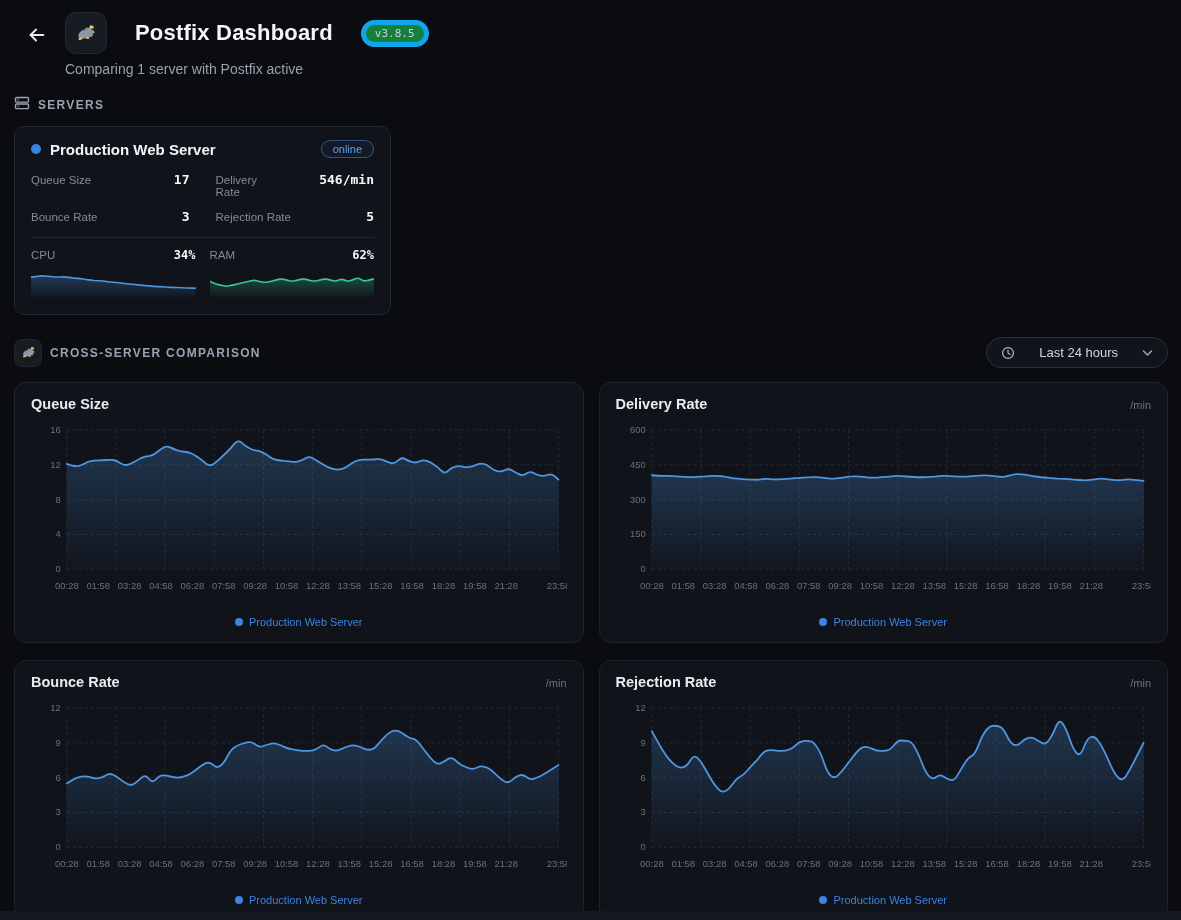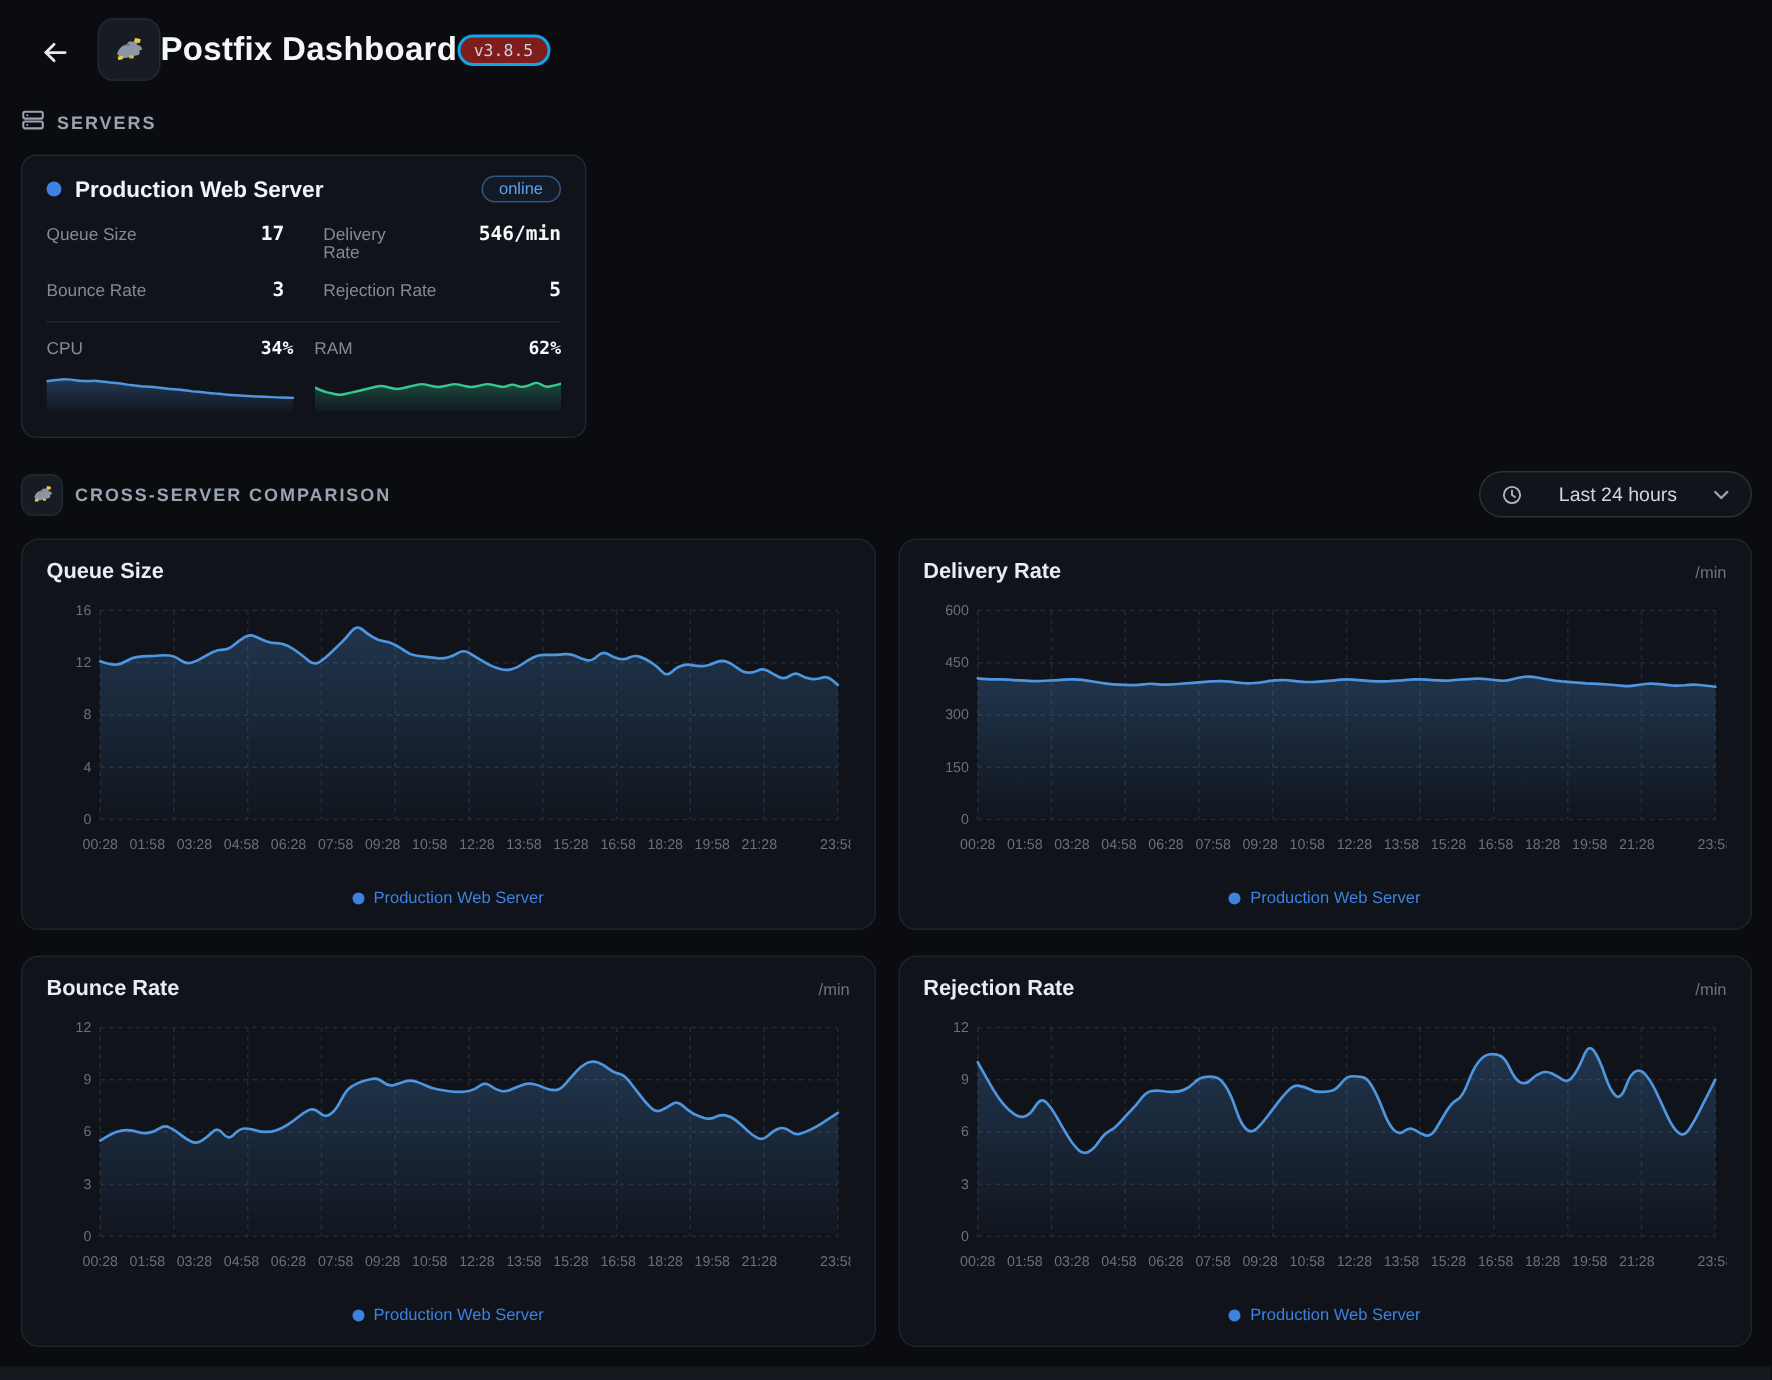--- a/index.html
+++ b/index.html
@@ -7,27 +7,27 @@
     width:1181px;height:920px;position:relative;overflow:hidden;
     background:#0a0c10;color:#e8eaee;
     font-family:"Liberation Sans",sans-serif;
     -webkit-font-smoothing:antialiased;
   }
 
   
   .app-header{padding:12px 24px 0 24px;display:flex;align-items:flex-start;gap:15px;}
   .back-btn{background:none;border:0;padding:2px;margin-top:10px;cursor:pointer;color:#e8eaee;display:flex;}
   .head-col{display:flex;flex-direction:column;}
-  .head-row{display:flex;align-items:center;gap:0;}
+  .head-row{display:flex;align-items:center;gap:28px;}
   .logo-box{width:40px;height:40px;border-radius:11px;background:#171b22;border:1px solid #232835;
     display:flex;align-items:center;justify-content:center;flex:none;}
   .logo-box.small{width:26px;height:26px;border-radius:8px;}
   .page-title{font-size:22px;font-weight:700;color:#f4f6f8;margin:0;letter-spacing:0.2px;}
   .version-badge{font-family:"DejaVu Sans Mono",monospace;font-size:11px;color:#c9d0da;
-    background:#7f1d1d;border:2px solid #0ea5e9;border-radius:999px;padding:2px 9px;}
+    background:#15803d;border:5px solid #0ea5e9;border-radius:999px;padding:2px 9px;}
   .subtitle{margin-top:7px;font-size:14px;color:#98a1af;}
 
   
   .section-label{display:flex;align-items:center;gap:8px;color:#9aa3b2;
     font-size:12px;font-weight:700;letter-spacing:1.3px;}
   .servers-label{margin:18px 0 0 14px;}
 
   
   .server-card{box-sizing:border-box;width:377px;height:189px;margin:12px 0 0 14px;
     background:#10131a;border:1px solid #222733;border-radius:10px;padding:13px 16px 10px;}
@@ -94,20 +94,21 @@
   <div class="head-col">
     <div class="head-row">
       <div class="logo-box">
         <svg width="24" height="24" viewBox="0 0 24 24">
             <use href="#pony-art"></use>
           </svg>
       </div>
       <h1 class="page-title">Postfix Dashboard</h1>
       <span class="version-badge">v3.8.5</span>
     </div>
+    <div class="subtitle">Comparing 1 server with Postfix active</div>
   </div>
 </header>
 
 <div class="section-label servers-label">
   <span>
     <svg width="16" height="16" viewBox="0 0 16 16" fill="none" stroke="#9aa3b2" stroke-width="1.4">
       <rect x="1.5" y="2.5" width="13" height="4.6" rx="1.2"></rect>
       <rect x="1.5" y="9" width="13" height="4.6" rx="1.2"></rect>
       <circle cx="4.2" cy="4.8" r="0.7" fill="#9aa3b2" stroke="none"></circle>
       <circle cx="4.2" cy="11.3" r="0.7" fill="#9aa3b2" stroke="none"></circle>

